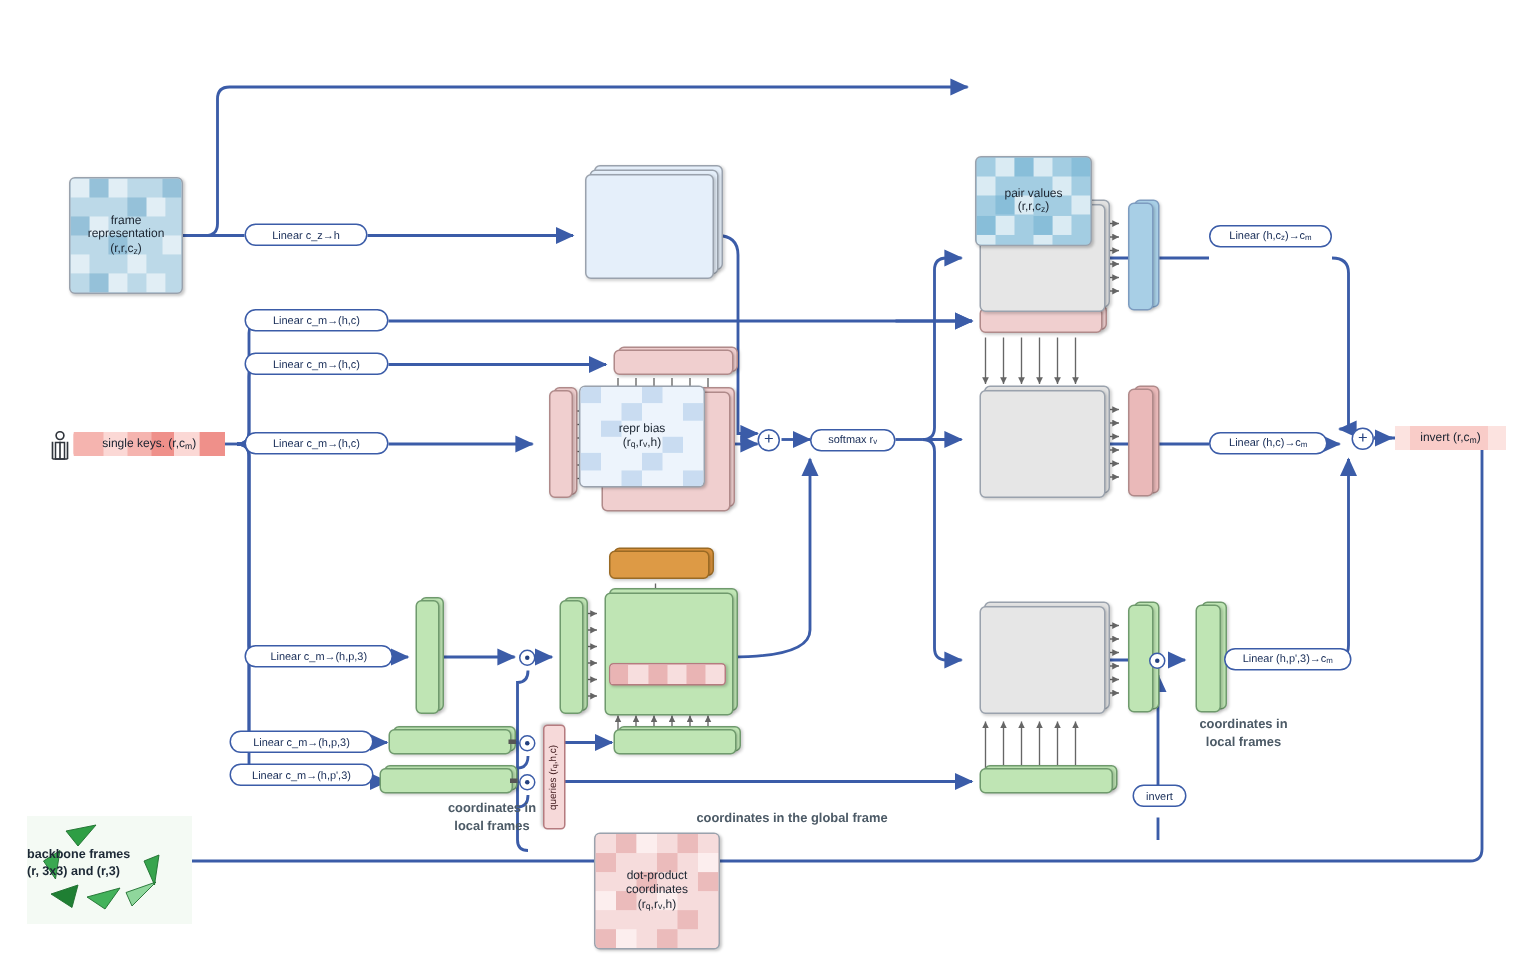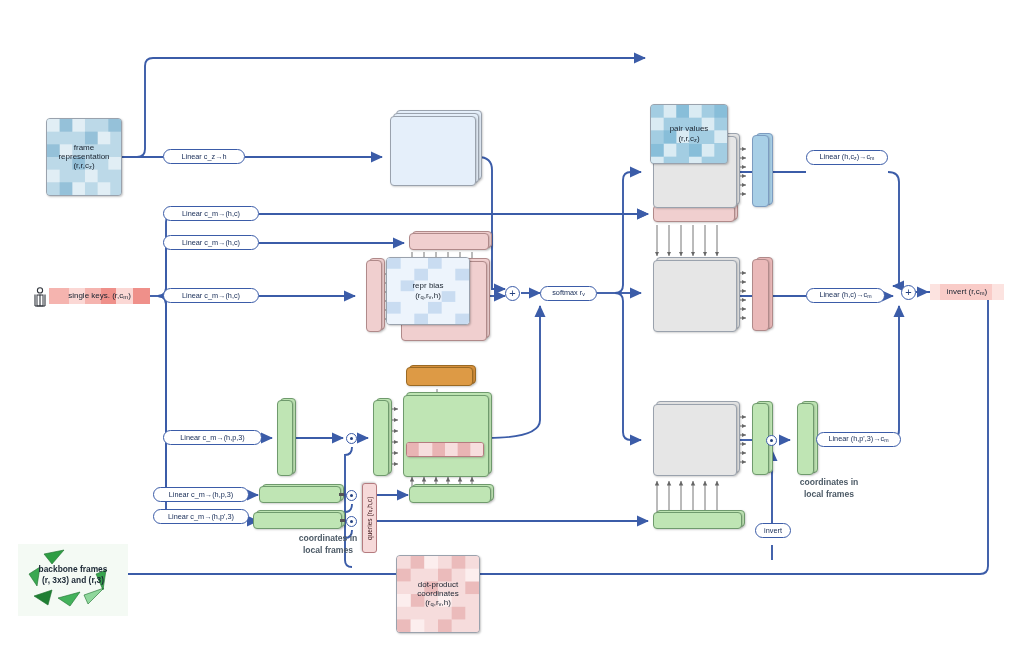--- a/index.html
+++ b/index.html
@@ -306,21 +306,21 @@
     <svg width="110" height="72" viewBox="0 0 110 72">
       <g fill="#2e9e44" stroke="#1d6e2e" stroke-width=".6">
         <path d="M26,10 L46,6 L34,20 Z"></path>
         <path d="M11,30 L22,23 L19,42 Z" fill="#3aa851"></path>
         <path d="M16,52 L34,46 L30,61 Z" fill="#1f7f33"></path>
         <path d="M40,54 L62,48 L52,62 Z" fill="#43b25b"></path>
         <path d="M66,51 L86,44 L70,60 Z" fill="#8fd79c"></path>
         <path d="M78,30 L88,26 L85,46 Z" fill="#37a44d"></path>
       </g>
     </svg>
-    <div style="position:absolute;left:0;top:20px;width:110px;text-align:center;font-size:8.4px;color:#1c2835;font-weight:bold;line-height:1.35;">
+    <div style="position:absolute;left:0;top:20px;width:110px;font-size:8.4px;color:#1c2835;font-weight:bold;line-height:1.35;">
       <span>backbone frames</span><br>
       <span>(r, 3x3) and (r,3)</span>
     </div>
   </div>
 
   <div class="node pill" style="left:163px;top:149px;width:82px;">
     <span>Linear c_z→h</span>
   </div>
   <div class="node pill" style="left:163px;top:206px;width:96px;">
     <span>Linear c_m→(h,c)</span>
@@ -575,20 +575,23 @@
 
   <div class="node op small" style="left:346px;top:433px;"></div>
   <div class="node op small" style="left:346px;top:490px;"></div>
   <div class="node op small" style="left:346px;top:516px;"></div>
   <div class="node op small" style="left:766px;top:435px;"></div>
 
   <div class="caption" style="left:222px;top:533px;width:150px;">
     <span>coordinates in</span><br>
     <span>local frames</span>
   </div>
+  <div class="caption" style="left:377px;top:540px;width:240px;">
+    <span>coordinates in the global frame</span>
+  </div>
   <div class="caption" style="left:718px;top:477px;width:160px;">
     <span>coordinates in</span><br>
     <span>local frames</span>
   </div>
 
   <div class="node" style="left:339px;top:493px;width:5px;height:3px;background:#555;"></div>
   <div class="node" style="left:340px;top:519px;width:5px;height:3px;background:#555;"></div>
 
 </div>
 

